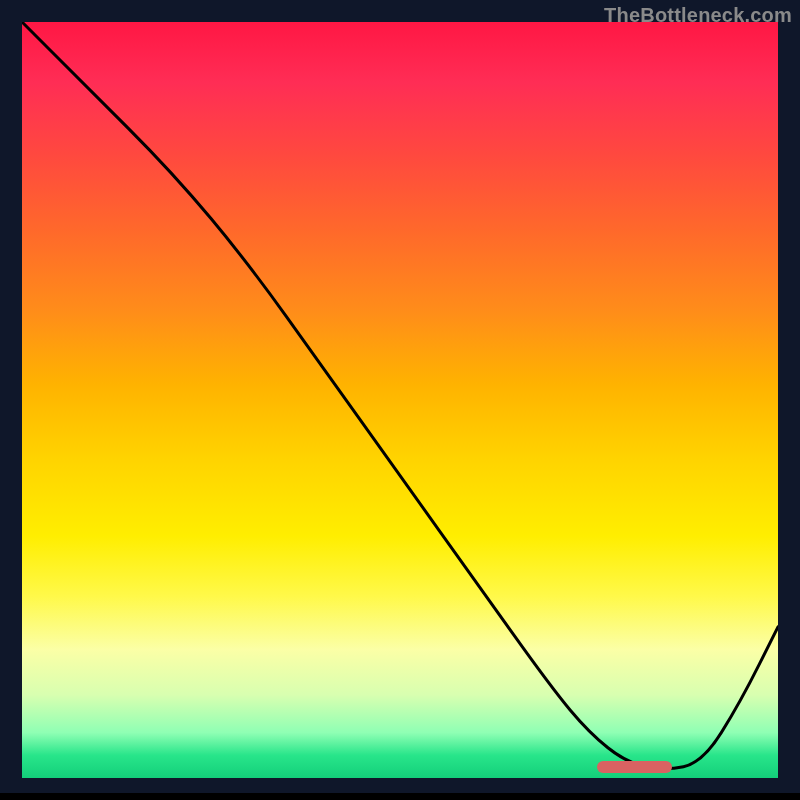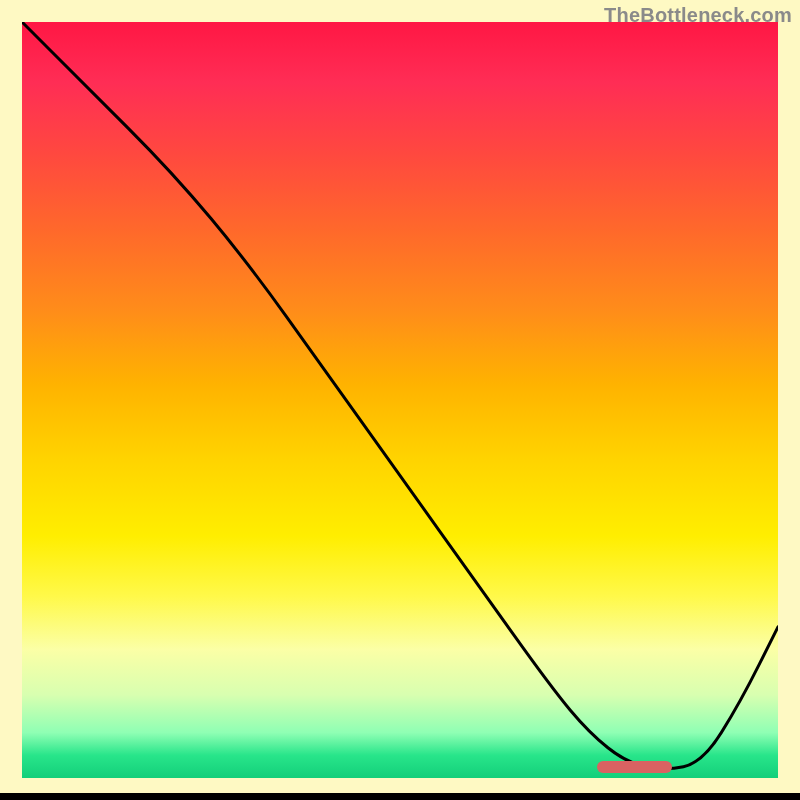--- a/index.html
+++ b/index.html
@@ -7,21 +7,21 @@
     padding: 0;
     width: 800px;
     height: 800px;
     background: #000;
     font-family: Arial, Helvetica, sans-serif;
   }
   .frame {
     position: relative;
     width: 800px;
     height: 793px;
-    background: #fef9c3;
+    background: #0f172a;
   }
   .watermark {
     position: absolute;
     top: 4px;
     right: 8px;
     color: #8a8a8a;
     font-size: 20px;
     font-weight: 600;
     letter-spacing: 0.2px;
     z-index: 30;

